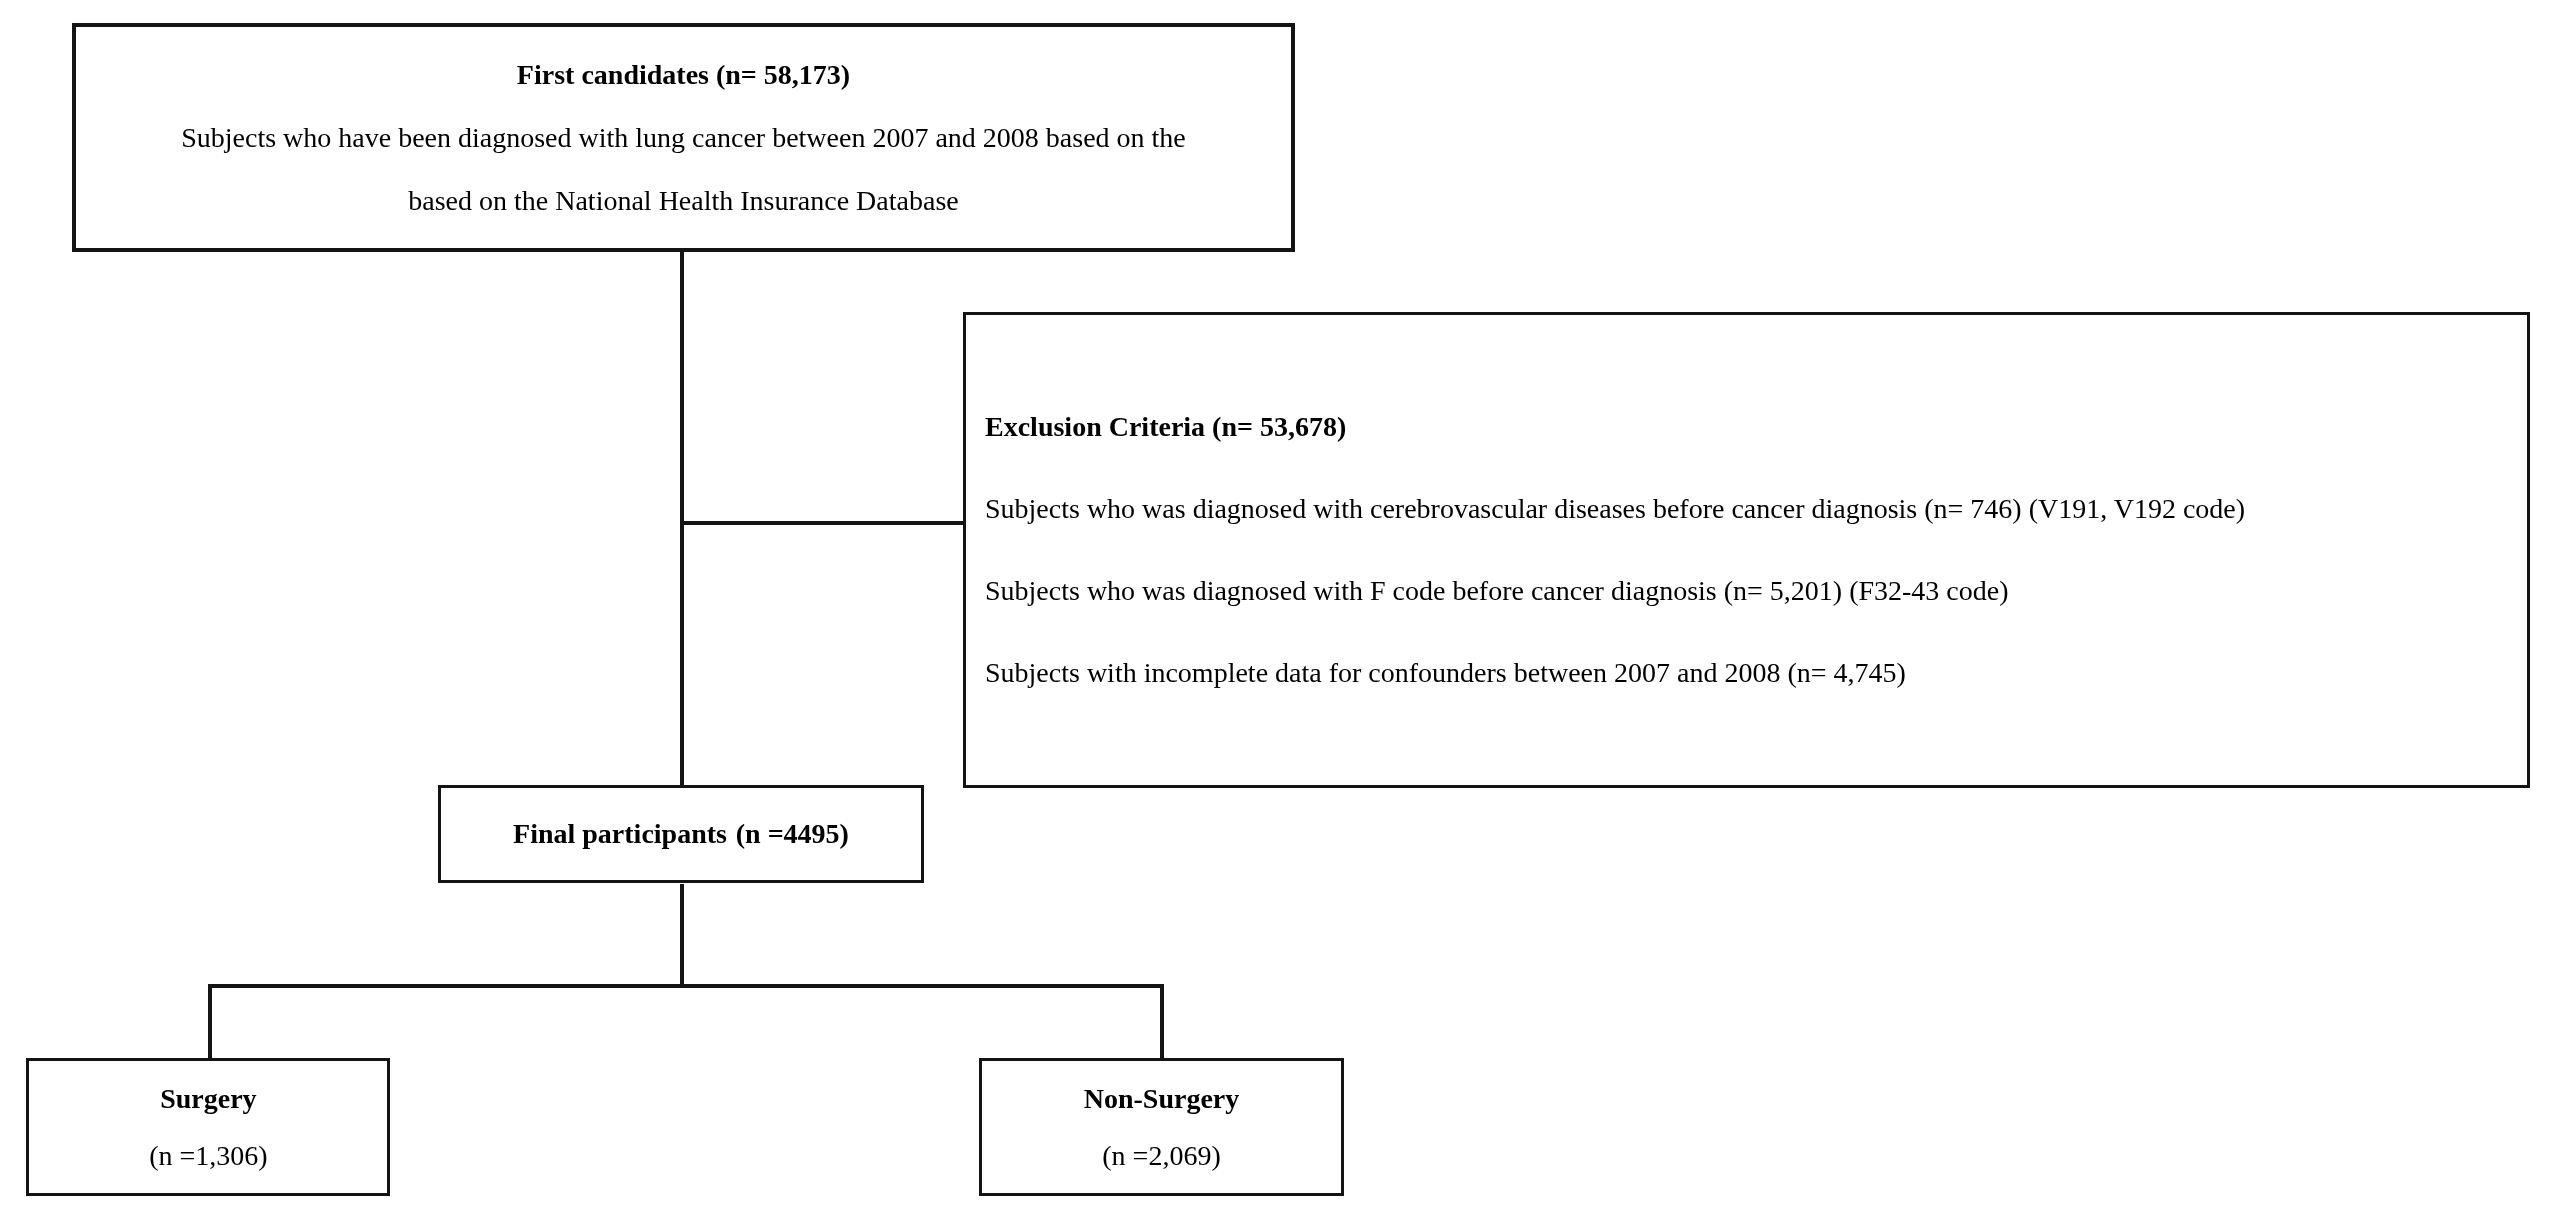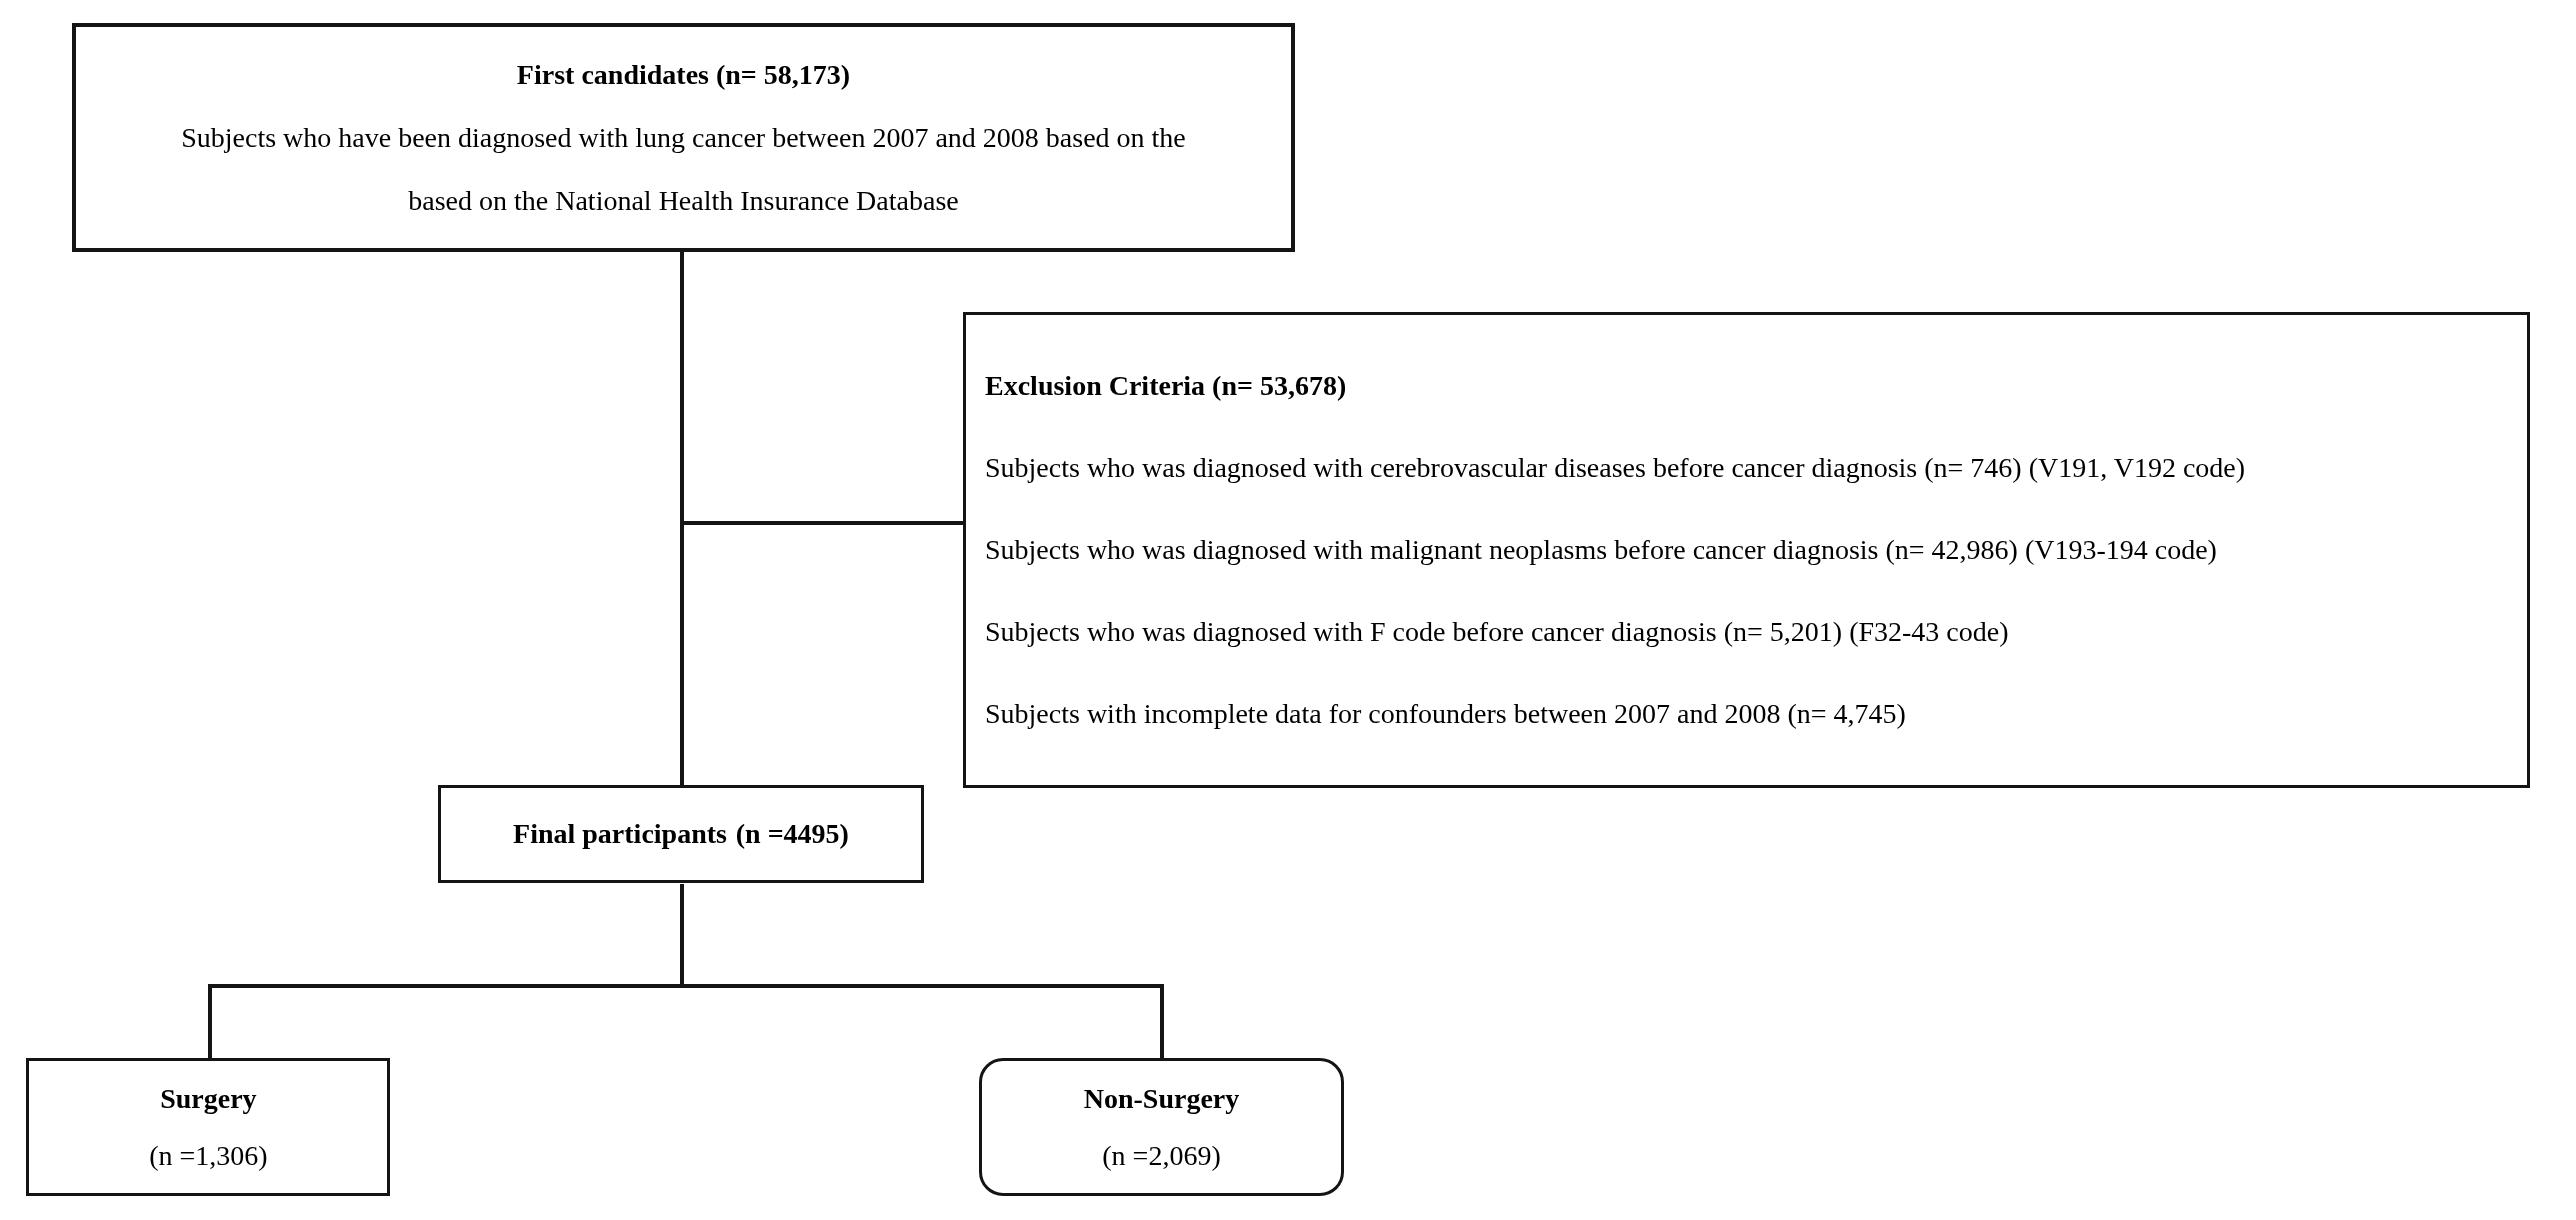--- a/index.html
+++ b/index.html
@@ -54,21 +54,21 @@
   }
   .final-box .count { margin-left:8.8px;font-weight:bold; }
 
   
   .bottom-box {
     display:flex; flex-direction:column; justify-content:center; align-items:center;
     text-align:center;
   }
   .bottom-box .line { line-height:57px; font-size:28px; }
   .surgery-box     { position:absolute; left:26.4px;   top:1058px; width:364px; height:138px; }
-  .nonsurgery-box  { position:absolute; left:979px; top:1058px; width:365px; height:138px;border-radius:24px; }
+  .nonsurgery-box  { position:absolute; left:979px; top:1058px; width:365px; height:138px; }
 
   
   .conn-top-vertical        { left:680px;  top:252px;  width:3.7px;    height:534px; }
   .conn-exclusion-horiz     { left:682px;  top:521px;  width:282px;  height:3.7px; }
   .conn-final-vertical      { left:680px;  top:884px; width:3.7px;    height:103px; }
   .conn-branch-horiz        { left:208px;  top:984px; width:955px; height:3.7px; }
   .conn-surgery-vertical    { left:208px;  top:984px; width:3.7px;    height:74px; }
   .conn-nonsurgery-vertical { left:1160px; top:984px; width:3.7px;    height:74px; }
 </style>
 </head>
@@ -85,21 +85,20 @@
   <div class="connector conn-top-vertical"></div>
   <div class="connector conn-exclusion-horiz"></div>
   <div class="connector conn-final-vertical"></div>
   <div class="connector conn-branch-horiz"></div>
   <div class="connector conn-surgery-vertical"></div>
   <div class="connector conn-nonsurgery-vertical"></div>
 
   <div class="box exclusion-box">
     <div class="line bold">Exclusion Criteria (n= 53,678)</div>
     <div class="line">Subjects who was diagnosed with cerebrovascular diseases before cancer diagnosis (n= 746) (V191, V192 code)</div>
-    <div class="line">Subjects who was diagnosed with malignant neoplasms before cancer diagnosis (n= 42,986) (V193-194 code)</div>
     <div class="line">Subjects who was diagnosed with F code before cancer diagnosis (n= 5,201) (F32-43 code)</div>
     <div class="line">Subjects with incomplete data for confounders between 2007 and 2008 (n= 4,745)</div>
   </div>
 
   <div class="box final-box txt">
     <span class="bold">Final participants</span>
     <span class="count">(n =4495)</span>
   </div>
 
   <div class="box bottom-box surgery-box">

